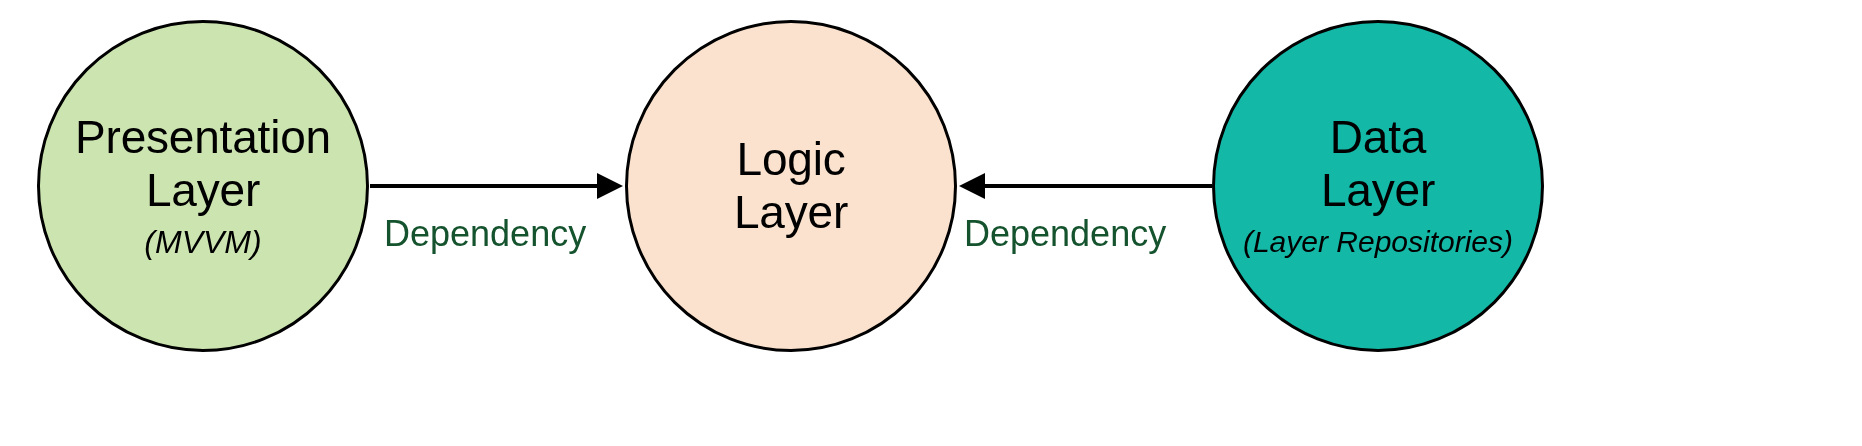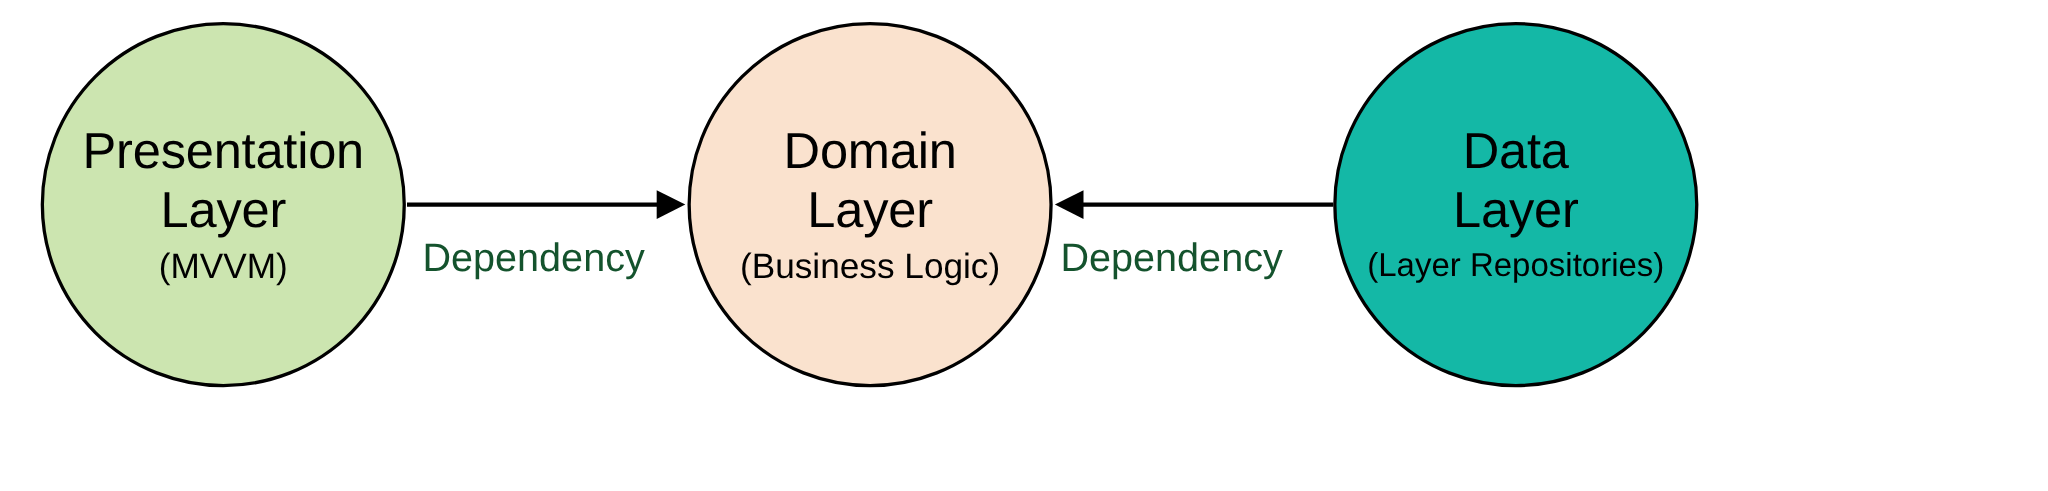--- a/index.html
+++ b/index.html
@@ -37,20 +37,21 @@
     font-size: 46px;
     line-height: 53px;
     letter-spacing: -0.2px;
     white-space: pre-line;
   }
   .node .subtitle {
     font-size: 32px;
     line-height: 38px;
     margin-top: 6px;
     white-space: nowrap;
+    font-style: italic;
   }
 
   #node-presentation {
     left: 37px;
     top: 20px;
     width: 332px;
     height: 332px;
     background: #CCE5B0;
   }
   #node-domain {
@@ -111,23 +112,22 @@
     </g>
   </svg>
 
   <div class="node" id="node-presentation">
     <div class="title">Presentation
 Layer</div>
     <div class="subtitle">(MVVM)</div>
   </div>
 
   <div class="node" id="node-domain">
-    <div class="title">Domain
+    <div class="title">Logic
 Layer</div>
-    <div class="subtitle">(Business Logic)</div>
   </div>
 
   <div class="node" id="node-data">
     <div class="title">Data
 Layer</div>
     <div class="subtitle">(Layer Repositories)</div>
   </div>
 
   <div class="edge-label" id="label-dep-1">Dependency</div>
 

